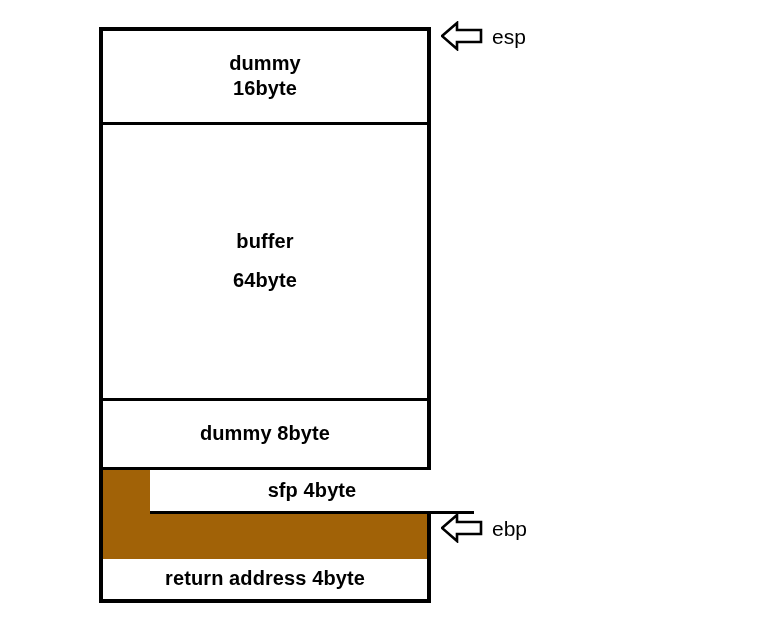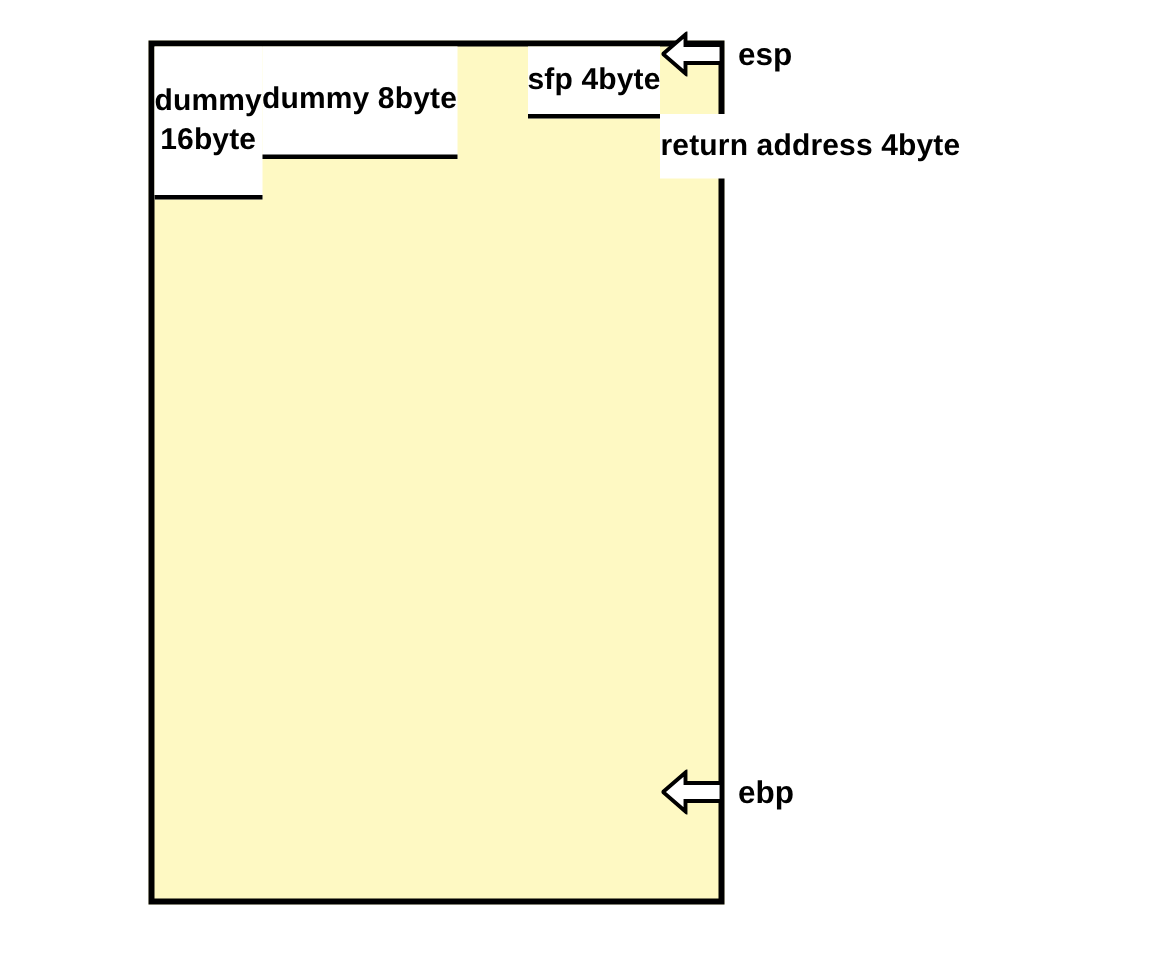--- a/index.html
+++ b/index.html
@@ -23,27 +23,27 @@
     top: 0;
     width: 782px;
     height: 640px;
   }
 
   
   .stack-frame {
     position: absolute;
     left: 99px;
     top: 27px;
-    width: 384px;
+    width: 332px;
     height: 576px;
     box-sizing: border-box;
     border: 4px solid #000000;
-    background: #fef9c3;
+    background: #a16207;
     display: flex;
-    flex-direction: row;
+    flex-direction: column;
   }
 
   
   .stack-cell {
     position: relative;
     box-sizing: border-box;
     width: 100%;
     display: flex;
     flex-direction: column;
     align-items: center;
@@ -85,21 +85,21 @@
     align-items: center;
     height: 30px;
   }
   .arrow-icon {
     display: block;
     width: 42px;
     height: 30px;
     flex: 0 0 auto;
   }
   .pointer-label {
-    font-weight: bold;
+    font-weight: normal;
     font-size: 21px;
     line-height: 1;
     white-space: pre;
     margin-left: 9px;
   }
 
   .pointer-esp      { left: 441px; top: 21px;  }
   .pointer-esp-off  { left: 441px; top: 122px; }
   .pointer-ebp      { left: 441px; top: 513px; }
 </style>
@@ -108,20 +108,24 @@
 
 <div id="canvas">
 
   <div class="stack-frame">
 
     <div class="stack-cell cell-dummy16">
       <span class="cell-line">dummy</span>
       <span class="cell-line">16byte</span>
     </div>
 
+    <div class="stack-cell cell-buffer">
+      <span class="cell-line">buffer</span>
+      <span class="cell-line">64byte</span>
+    </div>
 
     <div class="stack-cell cell-dummy8">
       <span class="cell-line">dummy 8byte</span>
     </div>
 
     <div class="stack-cell cell-sfp">
       <span class="cell-line">sfp 4byte</span>
     </div>
 
     <div class="stack-cell cell-return">

